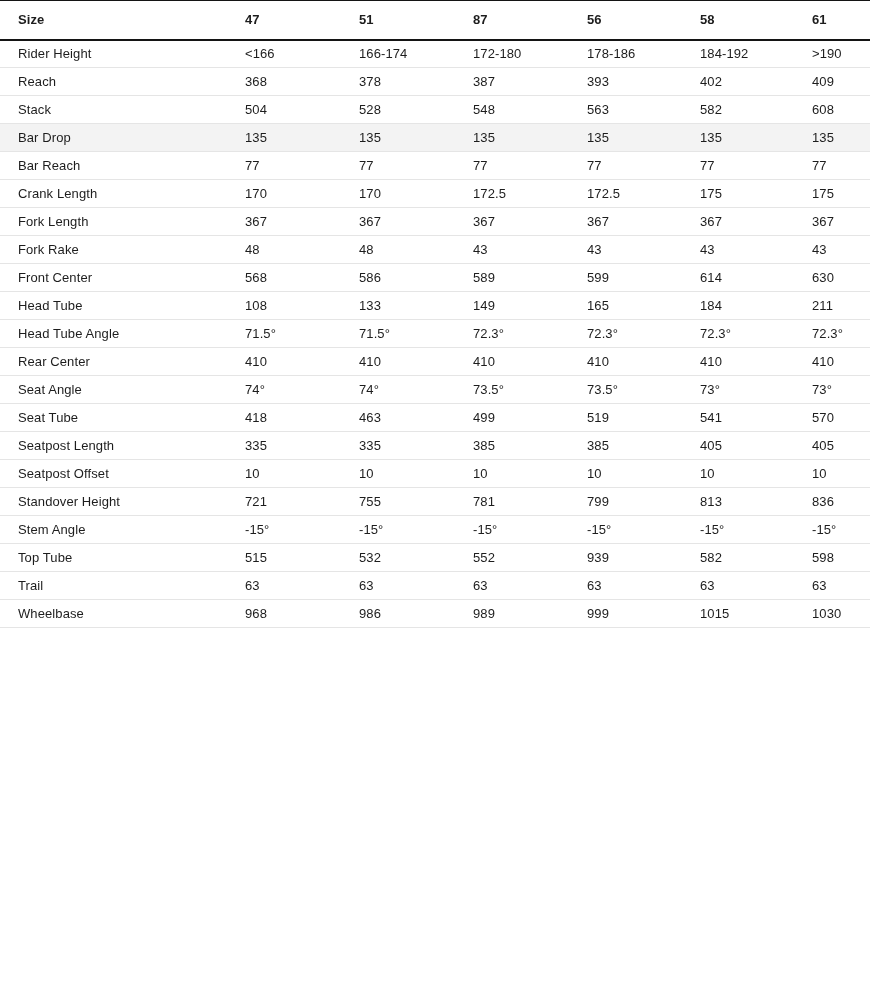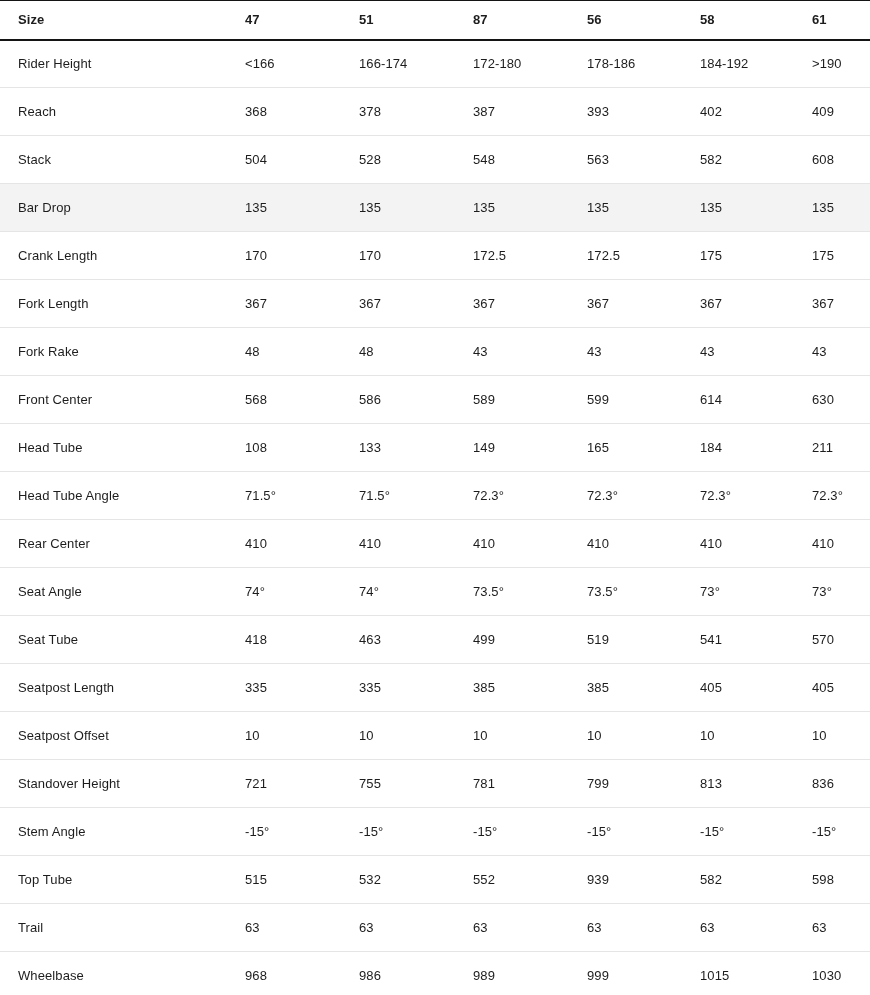--- a/index.html
+++ b/index.html
@@ -17,21 +17,21 @@
     width: 870px;
     border-collapse: collapse;
     table-layout: fixed;
   }
   table.geo thead tr {
     height: 39px;
     border-top: 1px solid #141414;
     border-bottom: 2px solid #141414;
   }
   table.geo tbody tr {
-    height: 48px;
+    height: 28px;
     border-bottom: 1px solid #e5e5e5;
   }
   table.geo tbody tr.highlight {
     background: #f3f3f3;
     margin-left: 35px;
   }
   th, td {
     padding: 0;
     text-align: left;
     vertical-align: middle;
@@ -106,20 +106,29 @@
       <tr class="highlight">
         <td class="label-cell">Bar Drop</td>
         <td>135</td>
         <td>135</td>
         <td>135</td>
         <td>135</td>
         <td>135</td>
         <td>135</td>
       </tr>
       <tr>
+        <td class="label-cell">Bar Reach</td>
+        <td>77</td>
+        <td>77</td>
+        <td>77</td>
+        <td>77</td>
+        <td>77</td>
+        <td>77</td>
+      </tr>
+      <tr>
         <td class="label-cell">Crank Length</td>
         <td>170</td>
         <td>170</td>
         <td>172.5</td>
         <td>172.5</td>
         <td>175</td>
         <td>175</td>
       </tr>
       <tr>
         <td class="label-cell">Fork Length</td>

